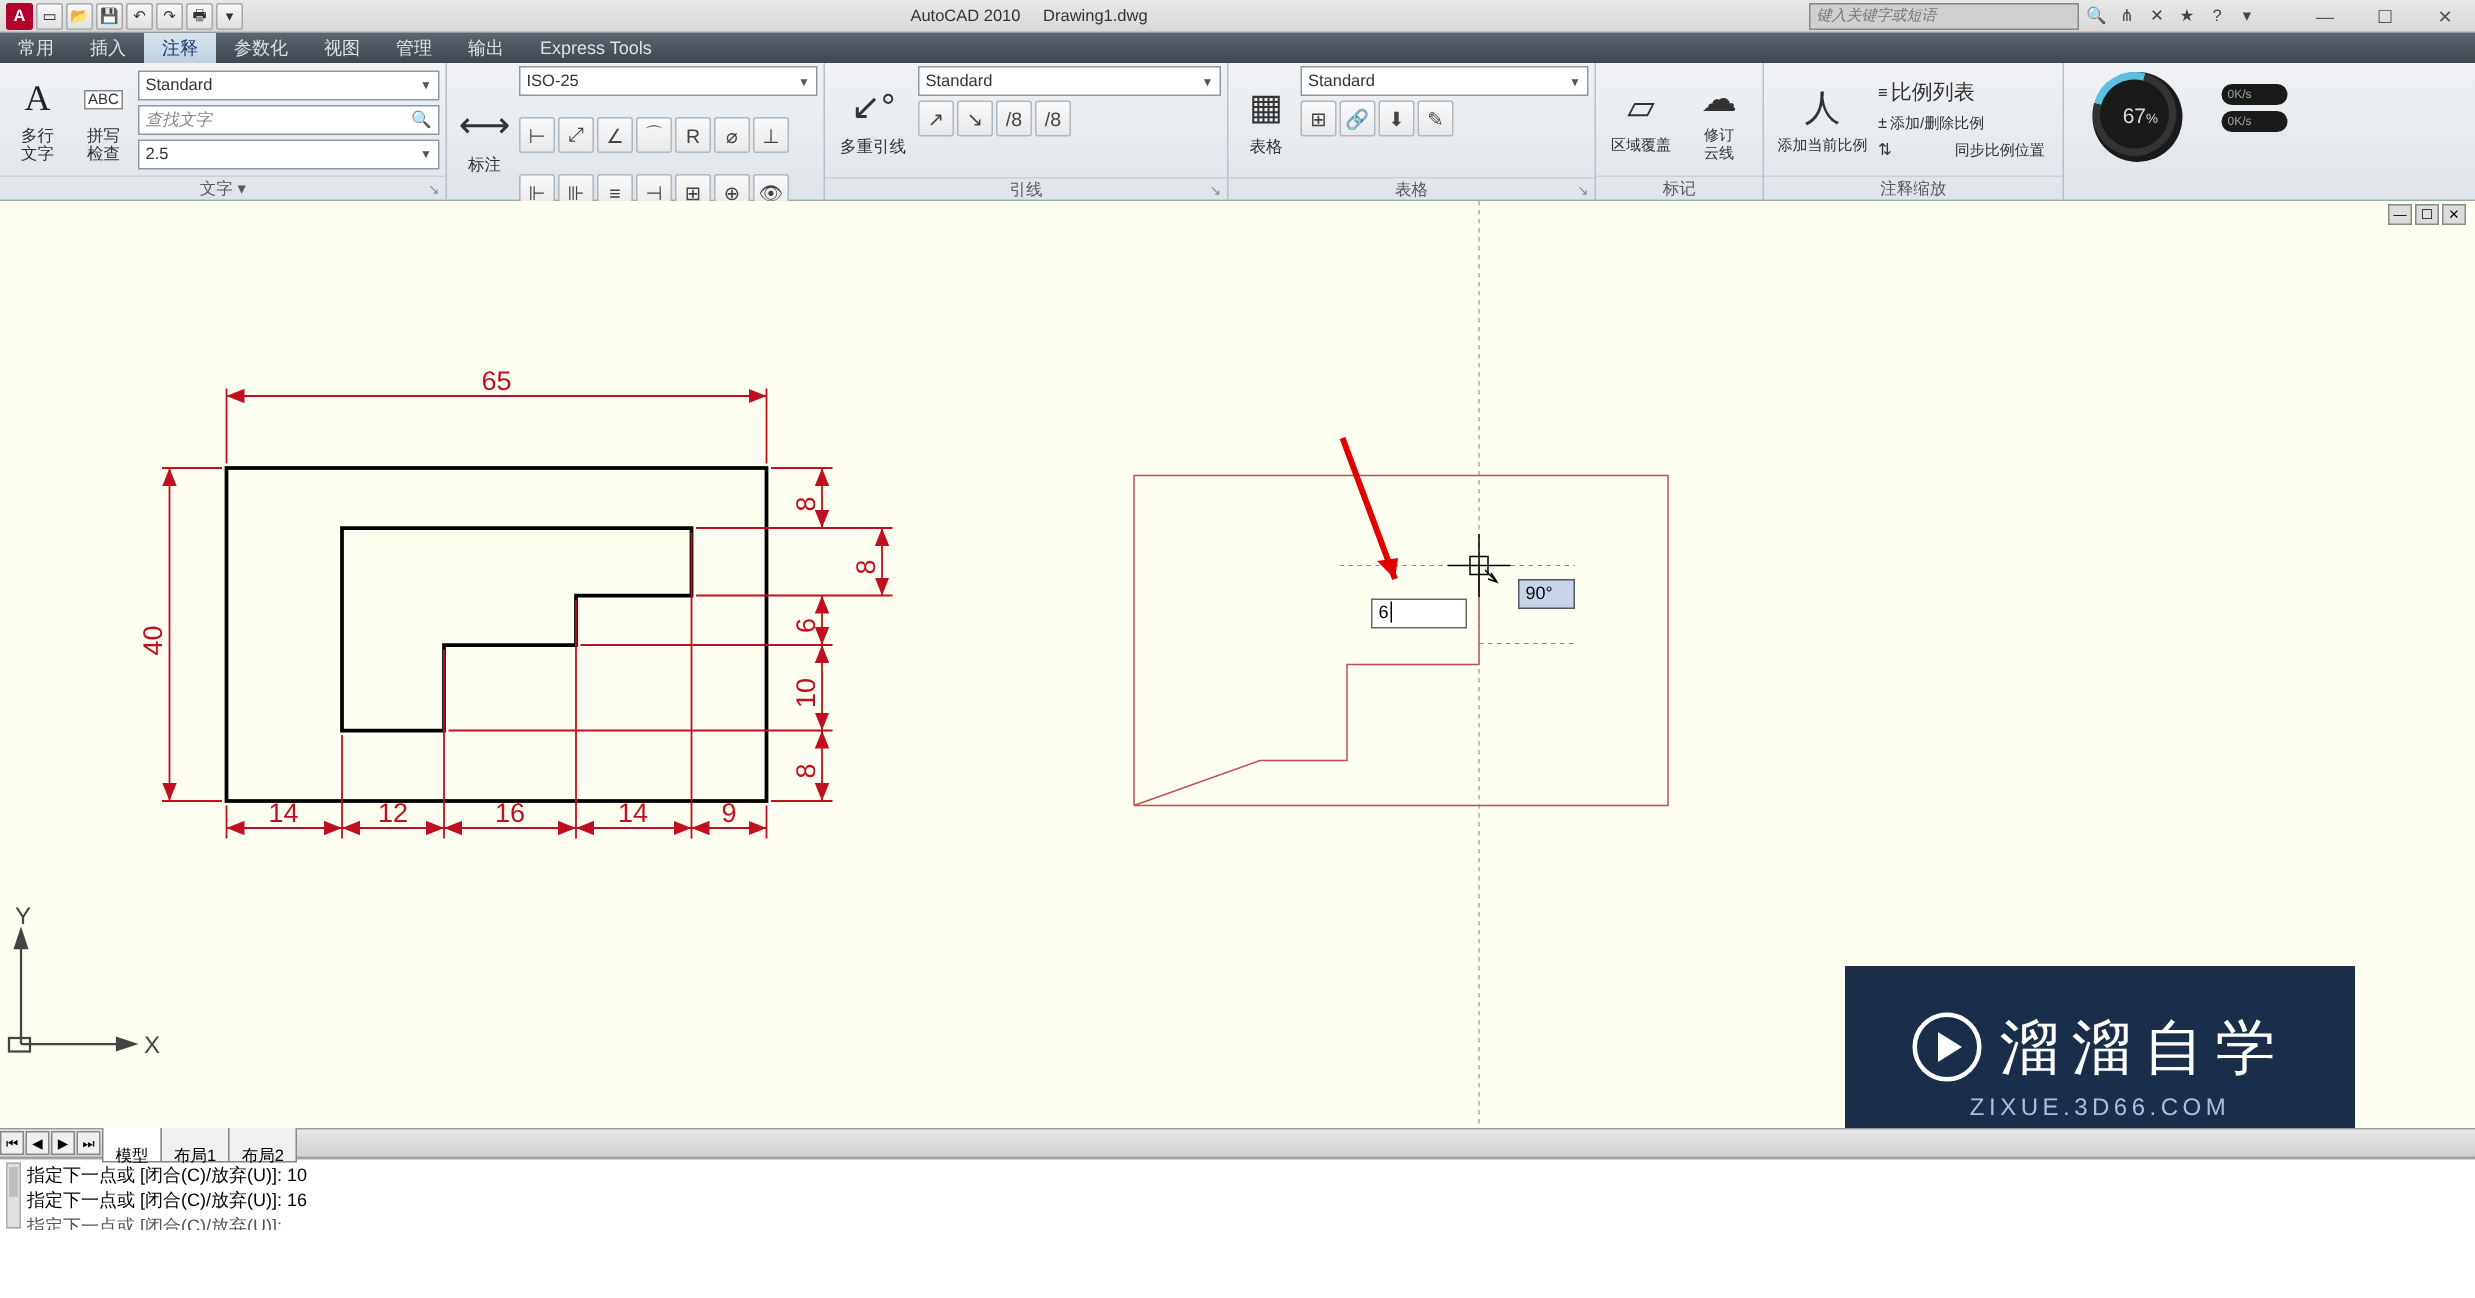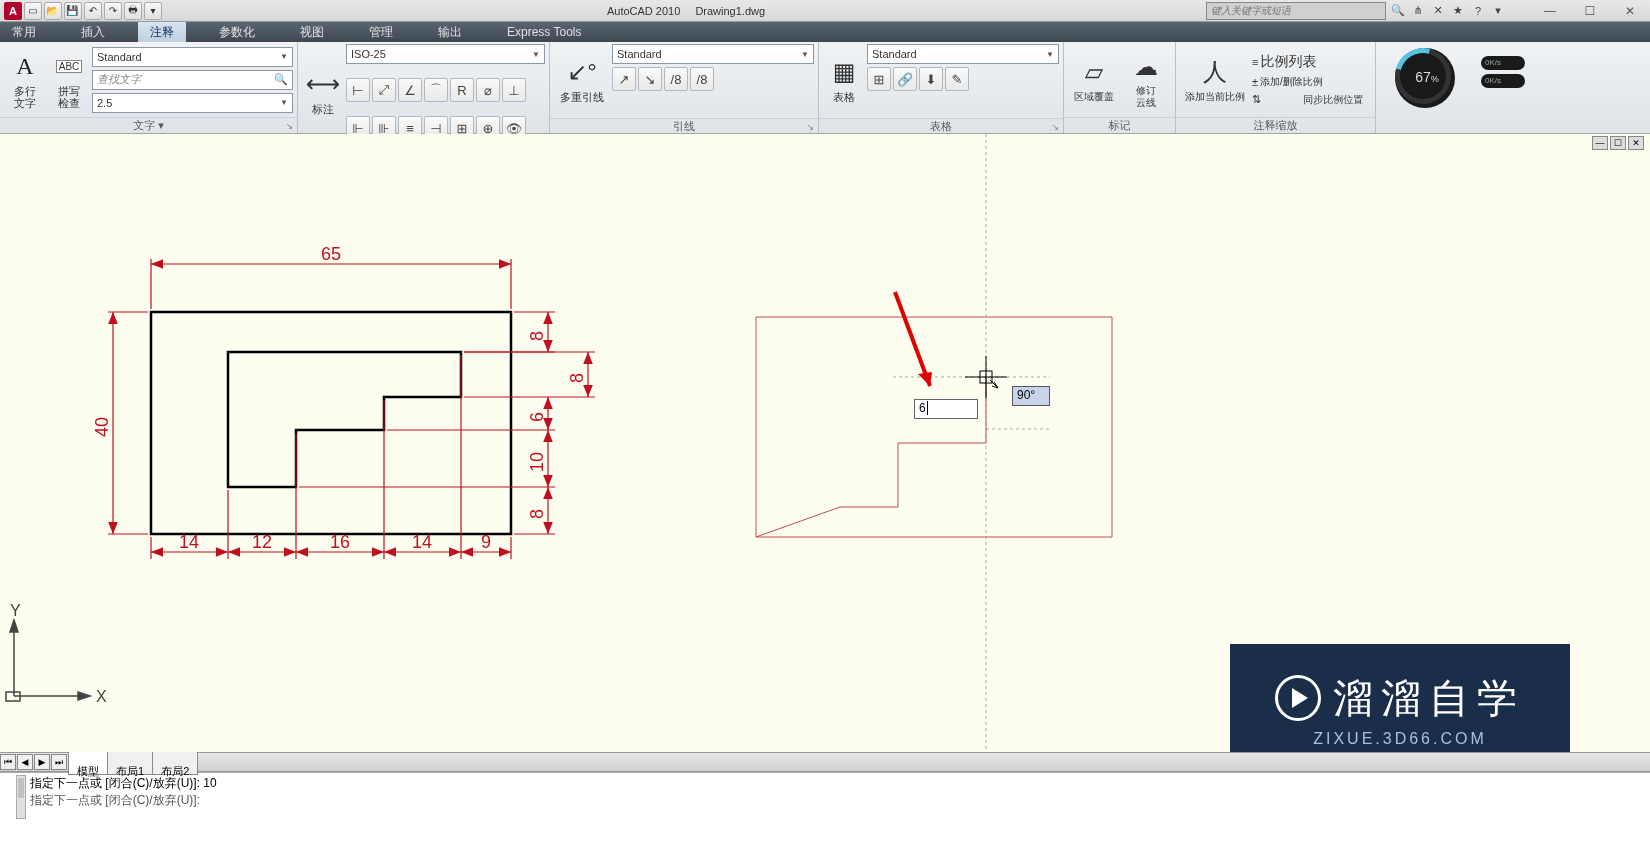--- a/index.html
+++ b/index.html
@@ -12,21 +12,21 @@
 .qat .btn { width: 18px; height: 18px; background: linear-gradient(#f8f8f8,#e0e0e0); border: 1px solid #aaa; border-radius: 2px; display:flex;align-items:center;justify-content:center;font-size:10px;color:#333; }
 .titlebar .center { flex: 1; text-align: center; }
 .titlebar .center span { margin: 0 6px; }
 .titlebar .search { width: 180px; height: 18px; background: #d0d0d0; border: 1px solid #888; font-size: 10px; padding: 0 4px; color: #777; font-style: italic; }
 .titlebar .right-icons { display: flex; gap: 4px; padding: 0 4px; }
 .titlebar .right-icons .ic { width: 16px; height: 16px; display:flex;align-items:center;justify-content:center;font-size:11px;color:#444; }
 .titlebar .win { display:flex; gap:0; margin-left: 20px;}
 .titlebar .win div { width: 40px; height: 20px; display:flex;align-items:center;justify-content:center;font-size:12px;color:#555; }
 
 
-.ribbon-tabs { height: 20px; background: linear-gradient(#5a6570,#3e4750); display: flex; font-size: 12px; gap: 21px; }
+.ribbon-tabs { height: 20px; background: linear-gradient(#5a6570,#3e4750); display: flex; font-size: 12px; }
 .ribbon-tabs .tab { padding: 0 12px; color: #e0e0e0; line-height: 20px; cursor: pointer; }
 .ribbon-tabs .tab.active { background: linear-gradient(#d8e4ef,#c0d0e0); color: #1a3a6e; }
 
 
 .ribbon { height: 92px; background: linear-gradient(#f0f2f4,#dfe4e9); display: flex; border-bottom: 1px solid #9aa; font-size: 11px; color: #333; position: relative;}
 .panel { border-right: 1px solid #b8c0c8; display: flex; flex-direction: column; }
 .panel-body { flex: 1; display: flex; align-items: center; padding: 2px 4px; gap: 2px; }
 .panel-title { height: 16px; text-align: center; font-size: 11px; color: #5a5a5a; border-top: 1px solid #c8d0d8; display:flex;align-items:center;justify-content:center;gap:4px; position:relative;}
 .panel-title .exp { position:absolute; right:4px; font-size:9px; color:#888;}
 .big-btn { display: flex; flex-direction: column; align-items: center; justify-content: center; width: 42px; height: 70px; cursor: pointer; gap: 2px; font-size: 11px;}
@@ -50,21 +50,21 @@
 .doc-controls div { width:16px;height:14px;border:1px solid #888;background:#ddd;font-size:9px;display:flex;align-items:center;justify-content:center;}
 .canvas { position: absolute; inset: 0; }
 
 
 .viewtabs { height: 20px; background: linear-gradient(#e8e8e8,#d0d0d0); display:flex;align-items:center;font-size:11px;border-top:1px solid #999;border-bottom:1px solid #999;}
 .viewtabs .nav { width:16px;height:16px;border:1px solid #888;background:#f0f0f0;display:flex;align-items:center;justify-content:center;font-size:9px;margin-right:1px;}
 .viewtabs .vt { padding:12px 8px;height:21px;line-height:18px;border:1px solid #888;background:#f0f0f0;margin-right:-1px;}
 .viewtabs .vt.active { background:#fff;}
 
 
-.cmdarea { height: 48px; background:#fff; font-size:12px; font-family: SimSun, monospace; padding:2px 16px; overflow:hidden;border-top:1px solid #aaa;}
+.cmdarea { height: 48px; background:#fff; font-size:12px; font-family: SimSun, monospace; padding:2px 4px; overflow:hidden;border-top:1px solid #aaa;}
 .cmdarea .line { white-space:pre; color:#000;}
 .cmdarea .sb { float:left; width:10px; height:44px; background:#e0e0e0; border:1px solid #aaa; margin-right:4px; position:relative;}
 .cmdarea .sb::after { content:""; position:absolute; left:1px; right:1px; top:2px; height:20px; background:#c0c0c0;}
 
 
 .watermark { position:absolute; right:80px; bottom:-22px; width:340px; height:130px; background:#1a2e4a; display:flex;flex-direction:column;align-items:center;justify-content:center;color:#fff;}
 .watermark .t1 { font-size:40px; letter-spacing:8px; display:flex;align-items:center;gap:12px;}
 .watermark .t1 .play { width:46px;height:46px;border:3px solid #fff;border-radius:50%;display:flex;align-items:center;justify-content:center;}
 .watermark .t1 .play::after { content:""; border-left:16px solid #fff;border-top:10px solid transparent;border-bottom:10px solid transparent;margin-left:4px;}
 .watermark .t2 { font-size:16px; letter-spacing:3px; color:#a8c0e0; margin-top:4px;}
@@ -425,14 +425,15 @@
   <div class="nav">▶</div>
   <div class="nav">⏭</div>
   <div class="vt active">模型</div>
   <div class="vt">布局1</div>
   <div class="vt">布局2</div>
 </div>
 
 <div class="cmdarea">
   <div class="sb"></div>
   <div class="line">指定下一点或 [闭合(C)/放弃(U)]: 10</div>
+  <div class="line">指定下一点或 [闭合(C)/放弃(U)]: 16</div>
   <div class="line" style="color:#555">指定下一点或 [闭合(C)/放弃(U)]:</div>
 </div>
 
 </body></html>

